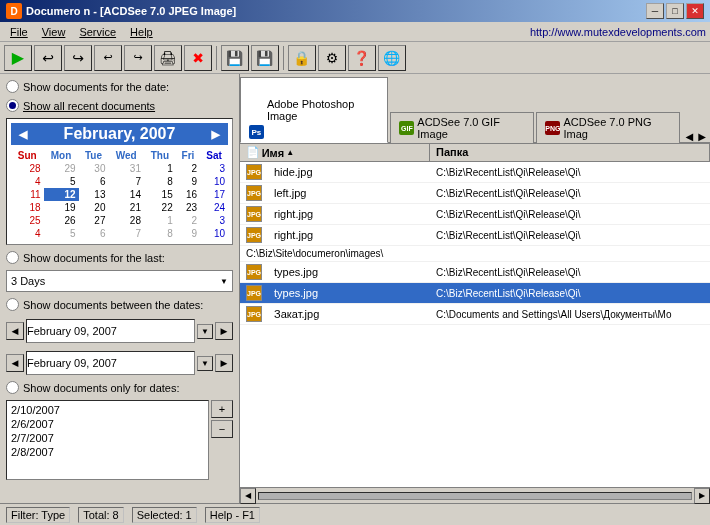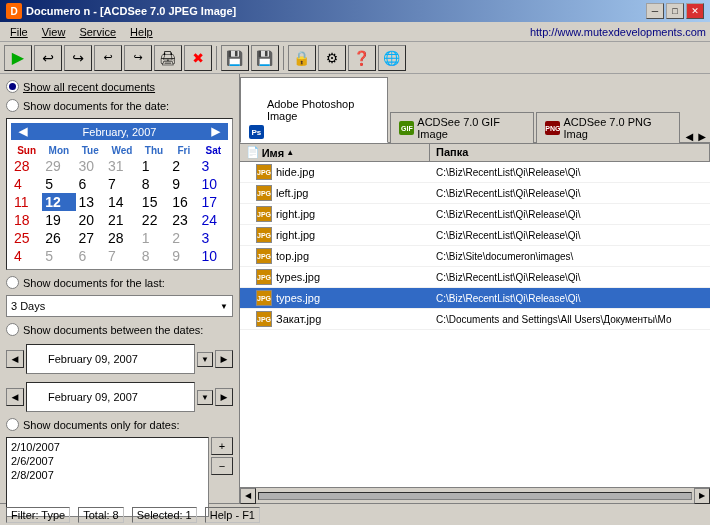--- a/index.html
+++ b/index.html
@@ -62,39 +62,39 @@
 
     
     .calendar {
       background: white; border: 1px inset #808080; padding: 4px;
     }
     .cal-header {
       background: #316ac5; color: white; display: flex; align-items: center;
       justify-content: space-between; padding: 2px 4px; margin-bottom: 4px;
     }
     .cal-nav { cursor: pointer; color: white; font-weight: bold; padding: 0 4px; }
-    .cal-title { font-weight: normal; font-size: 11px; }
+    .cal-title { font-weight: bold; font-size: 16px; }
     .cal-grid { width: 100%; border-collapse: collapse; }
     .cal-grid th { color: #316ac5; text-align: center; font-size: 10px; padding: 1px 2px; }
-    .cal-grid td { text-align: left; padding: 1px 3px; cursor: pointer; font-size: 14px; color: #000; }
+    .cal-grid td { text-align: right; padding: 1px 3px; cursor: pointer; font-size: 10px; color: #000; }
     .cal-grid td.today { background: #316ac5; color: white; font-weight: bold; }
     .cal-grid td.other-month { color: #a0a0a0; }
     .sat { color: #0000cc !important; }
     .sun { color: #cc0000 !important; margin-left: 48px; }
     .dropdown-row { display: flex; align-items: center; gap: 4px; }
     .dropdown {
       flex: 1; height: 22px; background: white; border: 1px solid #808080;
       padding: 2px 4px; display: flex; align-items: center; justify-content: space-between;
     }
     .dropdown-arrow { font-size: 8px; }
 
     .date-range-row { display: flex; align-items: center; gap: 2px; margin-top: 2px; }
     .date-input {
-      flex: 1; height: 30px; background: white; border: 1px inset #808080;
-      padding: 2px 21px; display: flex; align-items: center;
+      flex: 1; height: 24px; background: white; border: 1px inset #808080;
+      padding: 2px 0; display: flex; align-items: center;
     }
     .arrow-btn {
       width: 18px; height: 18px; background: #d4d0c8; border: 1px outset #808080;
       display: flex; align-items: center; justify-content: center; cursor: pointer; font-size: 9px;
     }
 
     
     .date-list-container { display: flex; gap: 2px; flex: 1; }
     .date-list {
       flex: 1; background: white; border: 1px inset #808080; padding: 2px;
@@ -140,21 +140,21 @@
     .col-folder { flex: 1; }
     .sort-arrow { font-size: 8px; }
 
     .file-rows { flex: 1; overflow-y: auto; }
     .file-row {
       display: flex; align-items: center; padding: 1px 0; cursor: pointer;
       border-bottom: 1px solid #f0f0f0;
     }
     .file-row.selected { background: #316ac5; color: white; }
     .file-cell-name {
-      width: 190px; padding: 1px 16px; display: flex; align-items: center; gap: 4px;
+      width: 190px; padding: 1px 6px; display: flex; align-items: center; gap: 12px;
       overflow: hidden; white-space: nowrap;
     }
     .file-cell-folder {
       flex: 1; padding: 1px 6px; overflow: hidden; white-space: nowrap; font-size: 10px;
     }
     .file-thumb {
       width: 16px; height: 16px; background: #cc8800; display: flex; align-items: center;
       justify-content: center; font-size: 7px; color: white; font-weight: bold; flex-shrink: 0;
       border: 1px solid #888;
     }
@@ -215,29 +215,29 @@
   <div class="tb-btn">⚙</div>
   <div class="tb-btn">❓</div>
   <div class="tb-btn">🌐</div>
 </div>
 
 <div class="main-area">
 
   <div class="left-panel">
 
     <div class="radio-row">
+      <div class="radio-btn"></div>
+      <span class="radio-label">Show documents for the date:</span>
+    </div>
+
+    <div class="radio-row">
       <div class="radio-btn selected"></div>
       <span class="radio-label">
         <span style="text-decoration:underline;">Show all recent documents</span>
       </span>
-    </div>
-
-    <div class="radio-row">
-      <div class="radio-btn"></div>
-      <span class="radio-label">Show documents for the date:</span>
     </div>
 
     <div class="calendar">
       <div class="cal-header">
         <span class="cal-nav">◀</span>
         <span class="cal-title">February, 2007</span>
         <span class="cal-nav">▶</span>
       </div>
       <table class="cal-grid">
         <thead>
@@ -341,20 +341,21 @@
 
     <div class="radio-row">
       <div class="radio-btn"></div>
       <span class="radio-label">Show documents only for dates:</span>
     </div>
     <div class="date-list-container">
       <div class="date-list" id="date-list">
 
       <div class="date-list-item">2/10/2007</div>
           <div class="date-list-item">2/6/2007</div>
+          <div class="date-list-item">2/7/2007</div>
           <div class="date-list-item">2/8/2007</div>
         </div>
       <div class="list-btns">
         <div class="list-btn">+</div>
         <div class="list-btn">−</div>
       </div>
     </div>
 
   </div>
 
@@ -415,24 +416,20 @@
             <div class="file-cell-folder">C:\Biz\RecentList\Qi\Release\Qi\</div>
           </div>
           <div class="file-row">
             <div class="file-cell-name">
               <div class="file-thumb">JPG</div>
               <span>right.jpg</span>
             </div>
             <div class="file-cell-folder">C:\Biz\RecentList\Qi\Release\Qi\</div>
           </div>
           <div class="file-row">
-            <div class="file-cell-name">
-              <div class="file-thumb">JPG</div>
-              <span>top.jpg</span>
-            </div>
             <div class="file-cell-folder">C:\Biz\Site\documerоn\images\</div>
           </div>
           <div class="file-row">
             <div class="file-cell-name">
               <div class="file-thumb">JPG</div>
               <span>types.jpg</span>
             </div>
             <div class="file-cell-folder">C:\Biz\RecentList\Qi\Release\Qi\</div>
           </div>
           <div class="file-row selected">

